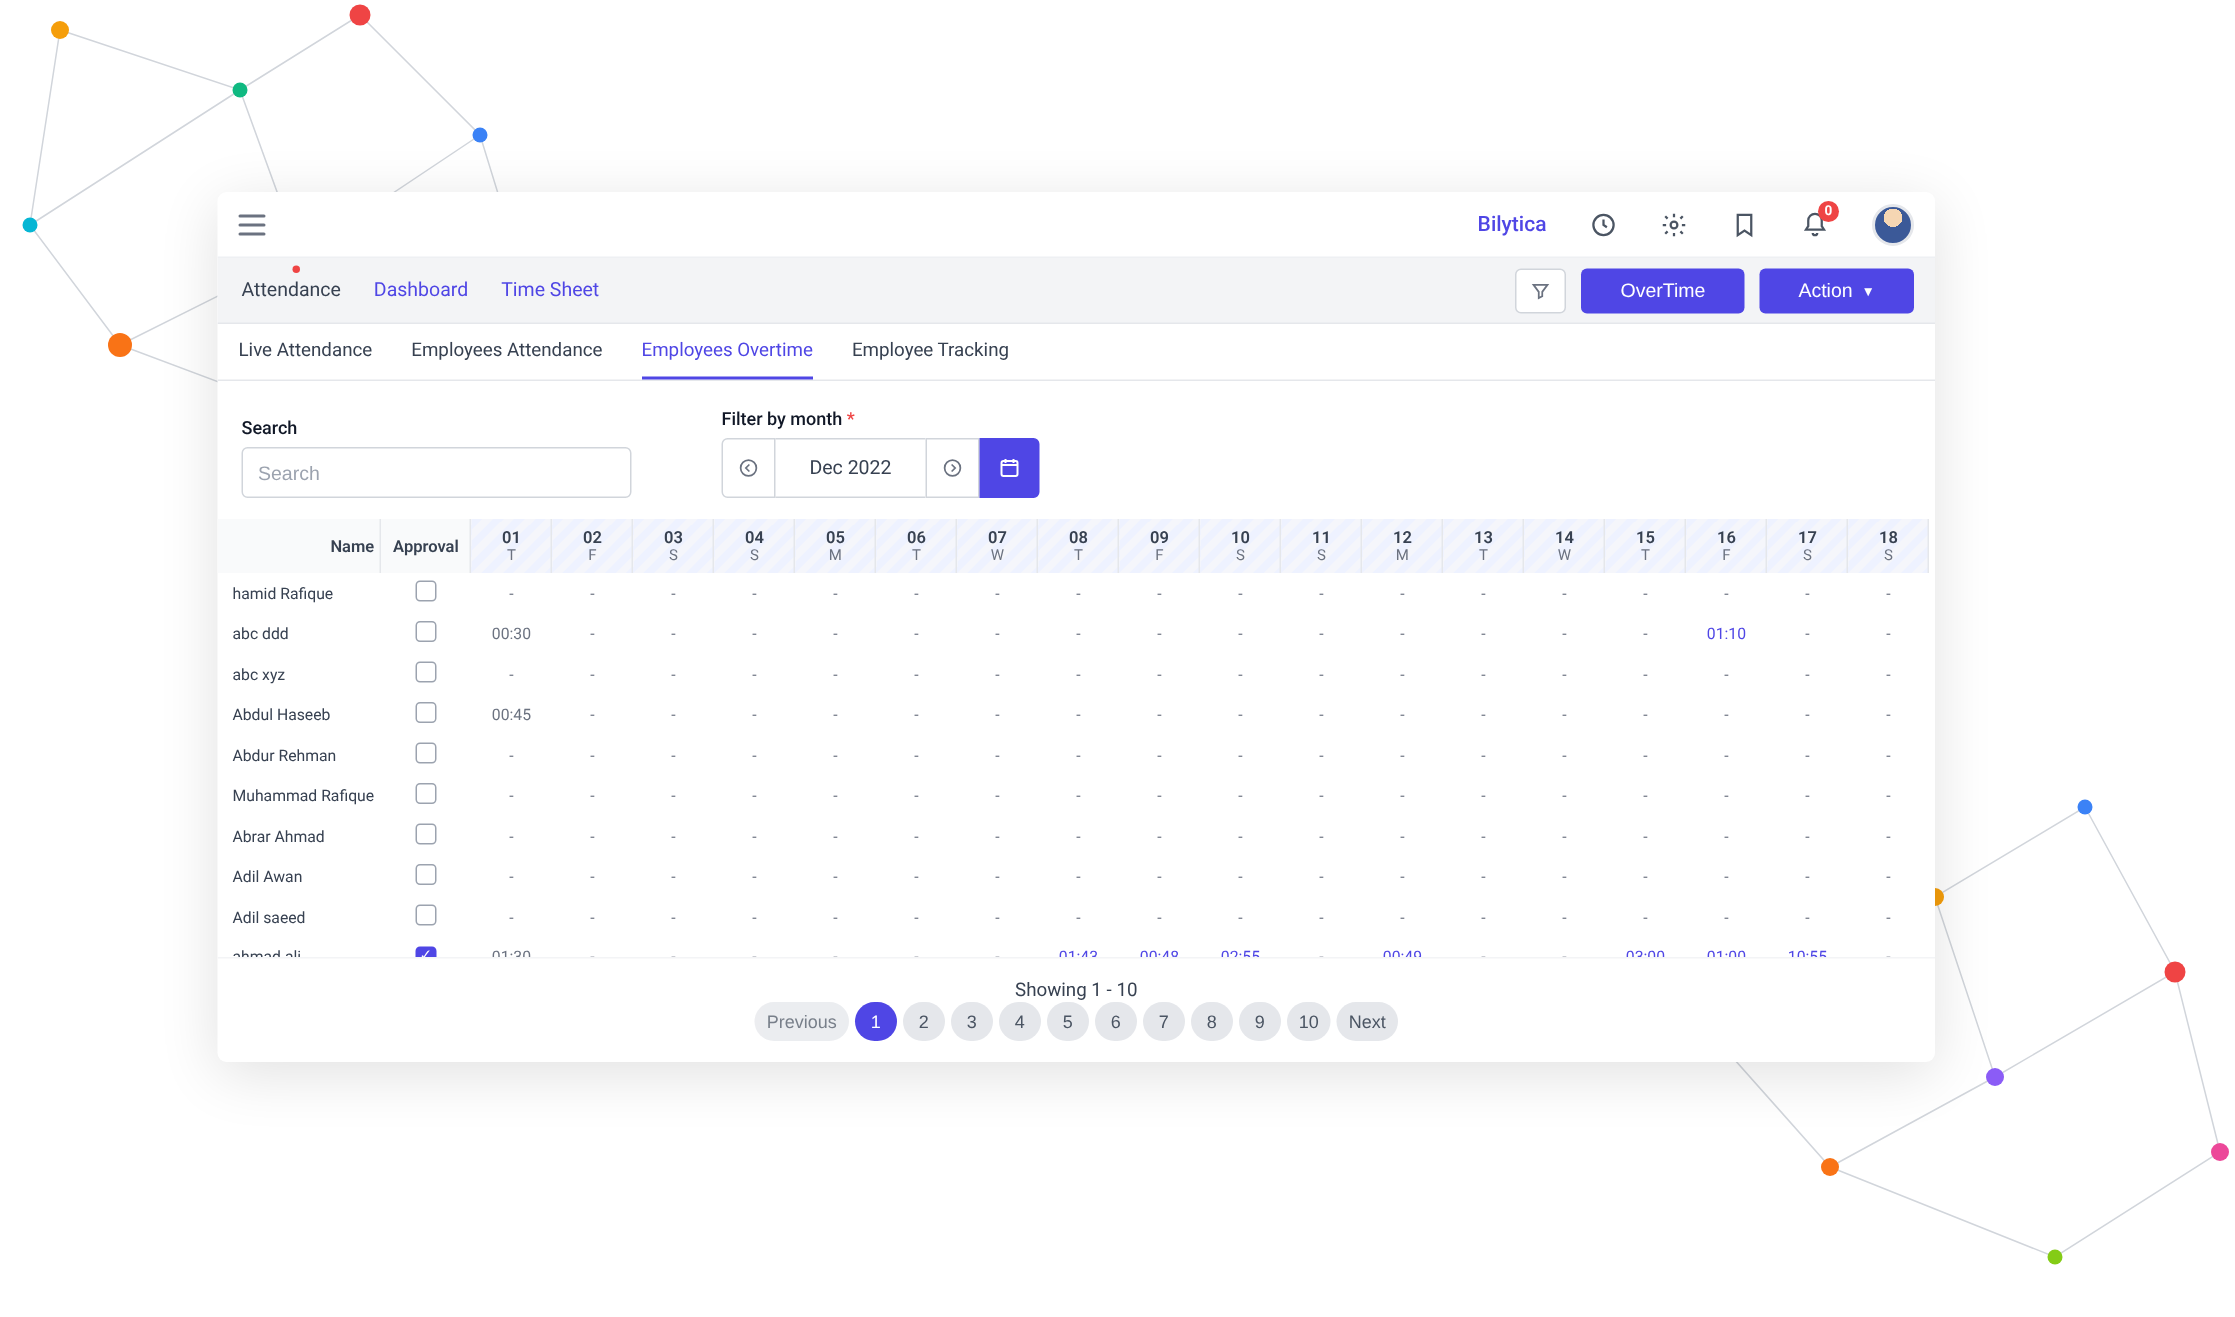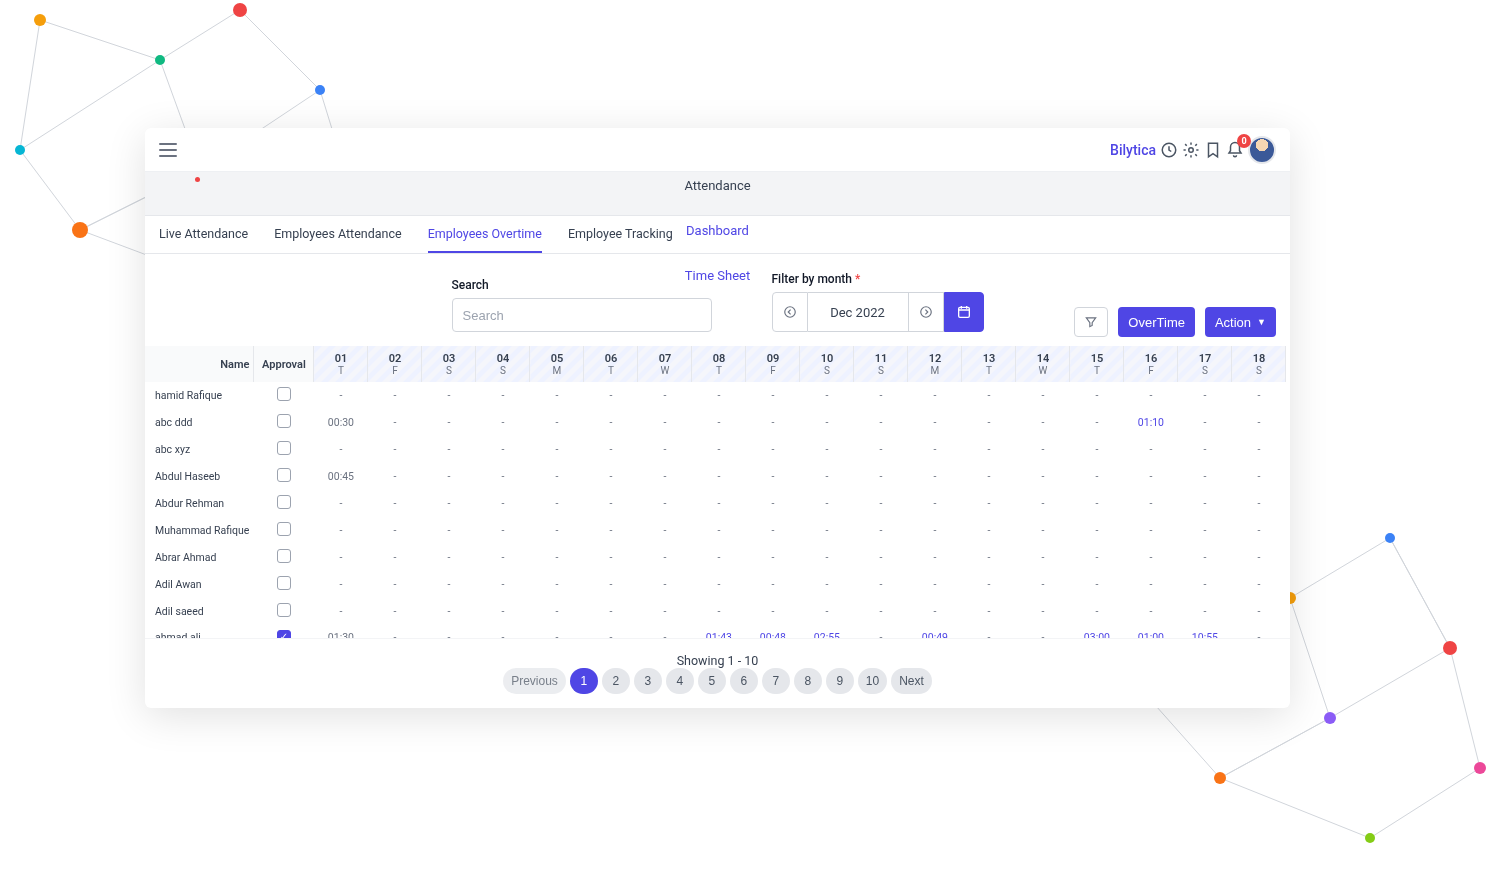--- a/index.html
+++ b/index.html
@@ -32,51 +32,50 @@
   }
   .topbar {
     height: 44px;
     display: flex;
     align-items: center;
     padding: 0 14px;
     border-bottom: 1px solid #eef0f3;
   }
   .hamburger { width: 18px; height: 14px; display: flex; flex-direction: column; justify-content: space-between; cursor:pointer;}
   .hamburger span { display:block; height:2px; background:#6b7280; border-radius:1px;}
-  .topbar-right { margin-left:auto; display:flex; align-items:center; gap:4px; }
+  .topbar-right { margin-left:auto; display:flex; align-items:center; gap:29px; }
   .brand { color:#4f46e5; font-size:14px; font-weight:500; }
   .top-icon { width:18px; height:18px; color:#4b5563; cursor:pointer; position:relative;}
   .bell-wrap { position: relative; }
   .bell-badge { position:absolute; top:-7px; right:-7px; background:#ef4444; color:#fff; font-size:9px; font-weight:700; width:14px; height:14px; border-radius:50%; display:flex; align-items:center; justify-content:center;}
   .avatar { width:28px; height:28px; border-radius:50%; background: radial-gradient(circle at 50% 30%, #f5d6b3 0 30%, #3b5998 30% 100%); border:2px solid #e5e7eb; }
   .subbar {
     height: 44px;
     background:#f3f4f6;
     display:flex;
     align-items:center;
     padding: 0 14px;
     gap: 18px;
     border-bottom:1px solid #e5e7eb;
     position: relative;
-    flex-direction: column;
   }
   .subbar-tab { font-size:13px; color:#4f46e5; cursor:pointer; padding:6px 2px;}
   .subbar-tab.active { color:#374151; }
   .red-dot { position:absolute; top:5px; left:50px; width:5px; height:5px; background:#ef4444; border-radius:50%;}
   .subbar-right { margin-left:auto; display:flex; gap:10px; align-items:center;}
   .filter-btn { width:34px; height:30px; border:1px solid #d1d5db; background:#fff; border-radius:4px; display:flex; align-items:center; justify-content:center; cursor:pointer;}
-  .btn { height:30px; padding:0 10px; border:none; border-radius:4px; background:#4f46e5; color:#fff; font-size:13px; font-weight:500; cursor:pointer; display:flex; align-items:center; gap:6px;}
+  .btn { height:30px; padding:0 26px; border:none; border-radius:4px; background:#4f46e5; color:#fff; font-size:13px; font-weight:500; cursor:pointer; display:flex; align-items:center; gap:6px;}
   .btn .caret { font-size:9px; }
   .tabs2 {
     display:flex; gap:26px; padding: 0 14px; border-bottom:1px solid #e5e7eb; height:38px; align-items:center;
   }
   .tab2 { font-size:12.5px; color:#374151; cursor:pointer; height:100%; display:flex; align-items:center; border-bottom:2px solid transparent;}
   .tab2.active { color:#4f46e5; border-bottom-color:#4f46e5;}
   .filters {
-    display:flex; gap:60px; padding: 18px 28px 14px; align-items:flex-end;justify-content:center;
+    display:flex; gap:60px; padding: 18px 16px 14px; align-items:flex-end;
   }
   .field-group { display:flex; flex-direction:column; gap:6px;}
   .field-label { font-size:12px; color:#111827; font-weight:500;}
   .field-label .req { color:#ef4444; }
   .search-input { width:260px; height:34px; border:1px solid #d1d5db; border-radius:4px; padding:0 10px; font-size:13px; color:#374151; }
   .search-input::placeholder { color:#9ca3af; }
   .month-picker { display:flex; height:40px; }
   .mp-btn { width:36px; border:1px solid #d1d5db; background:#fff; display:flex; align-items:center; justify-content:center; cursor:pointer; color:#6b7280;}
   .mp-btn:first-child { border-radius:4px 0 0 4px; }
   .mp-val { width:100px; border-top:1px solid #d1d5db; border-bottom:1px solid #d1d5db; display:flex; align-items:center; justify-content:center; font-size:13px; color:#374151;}

